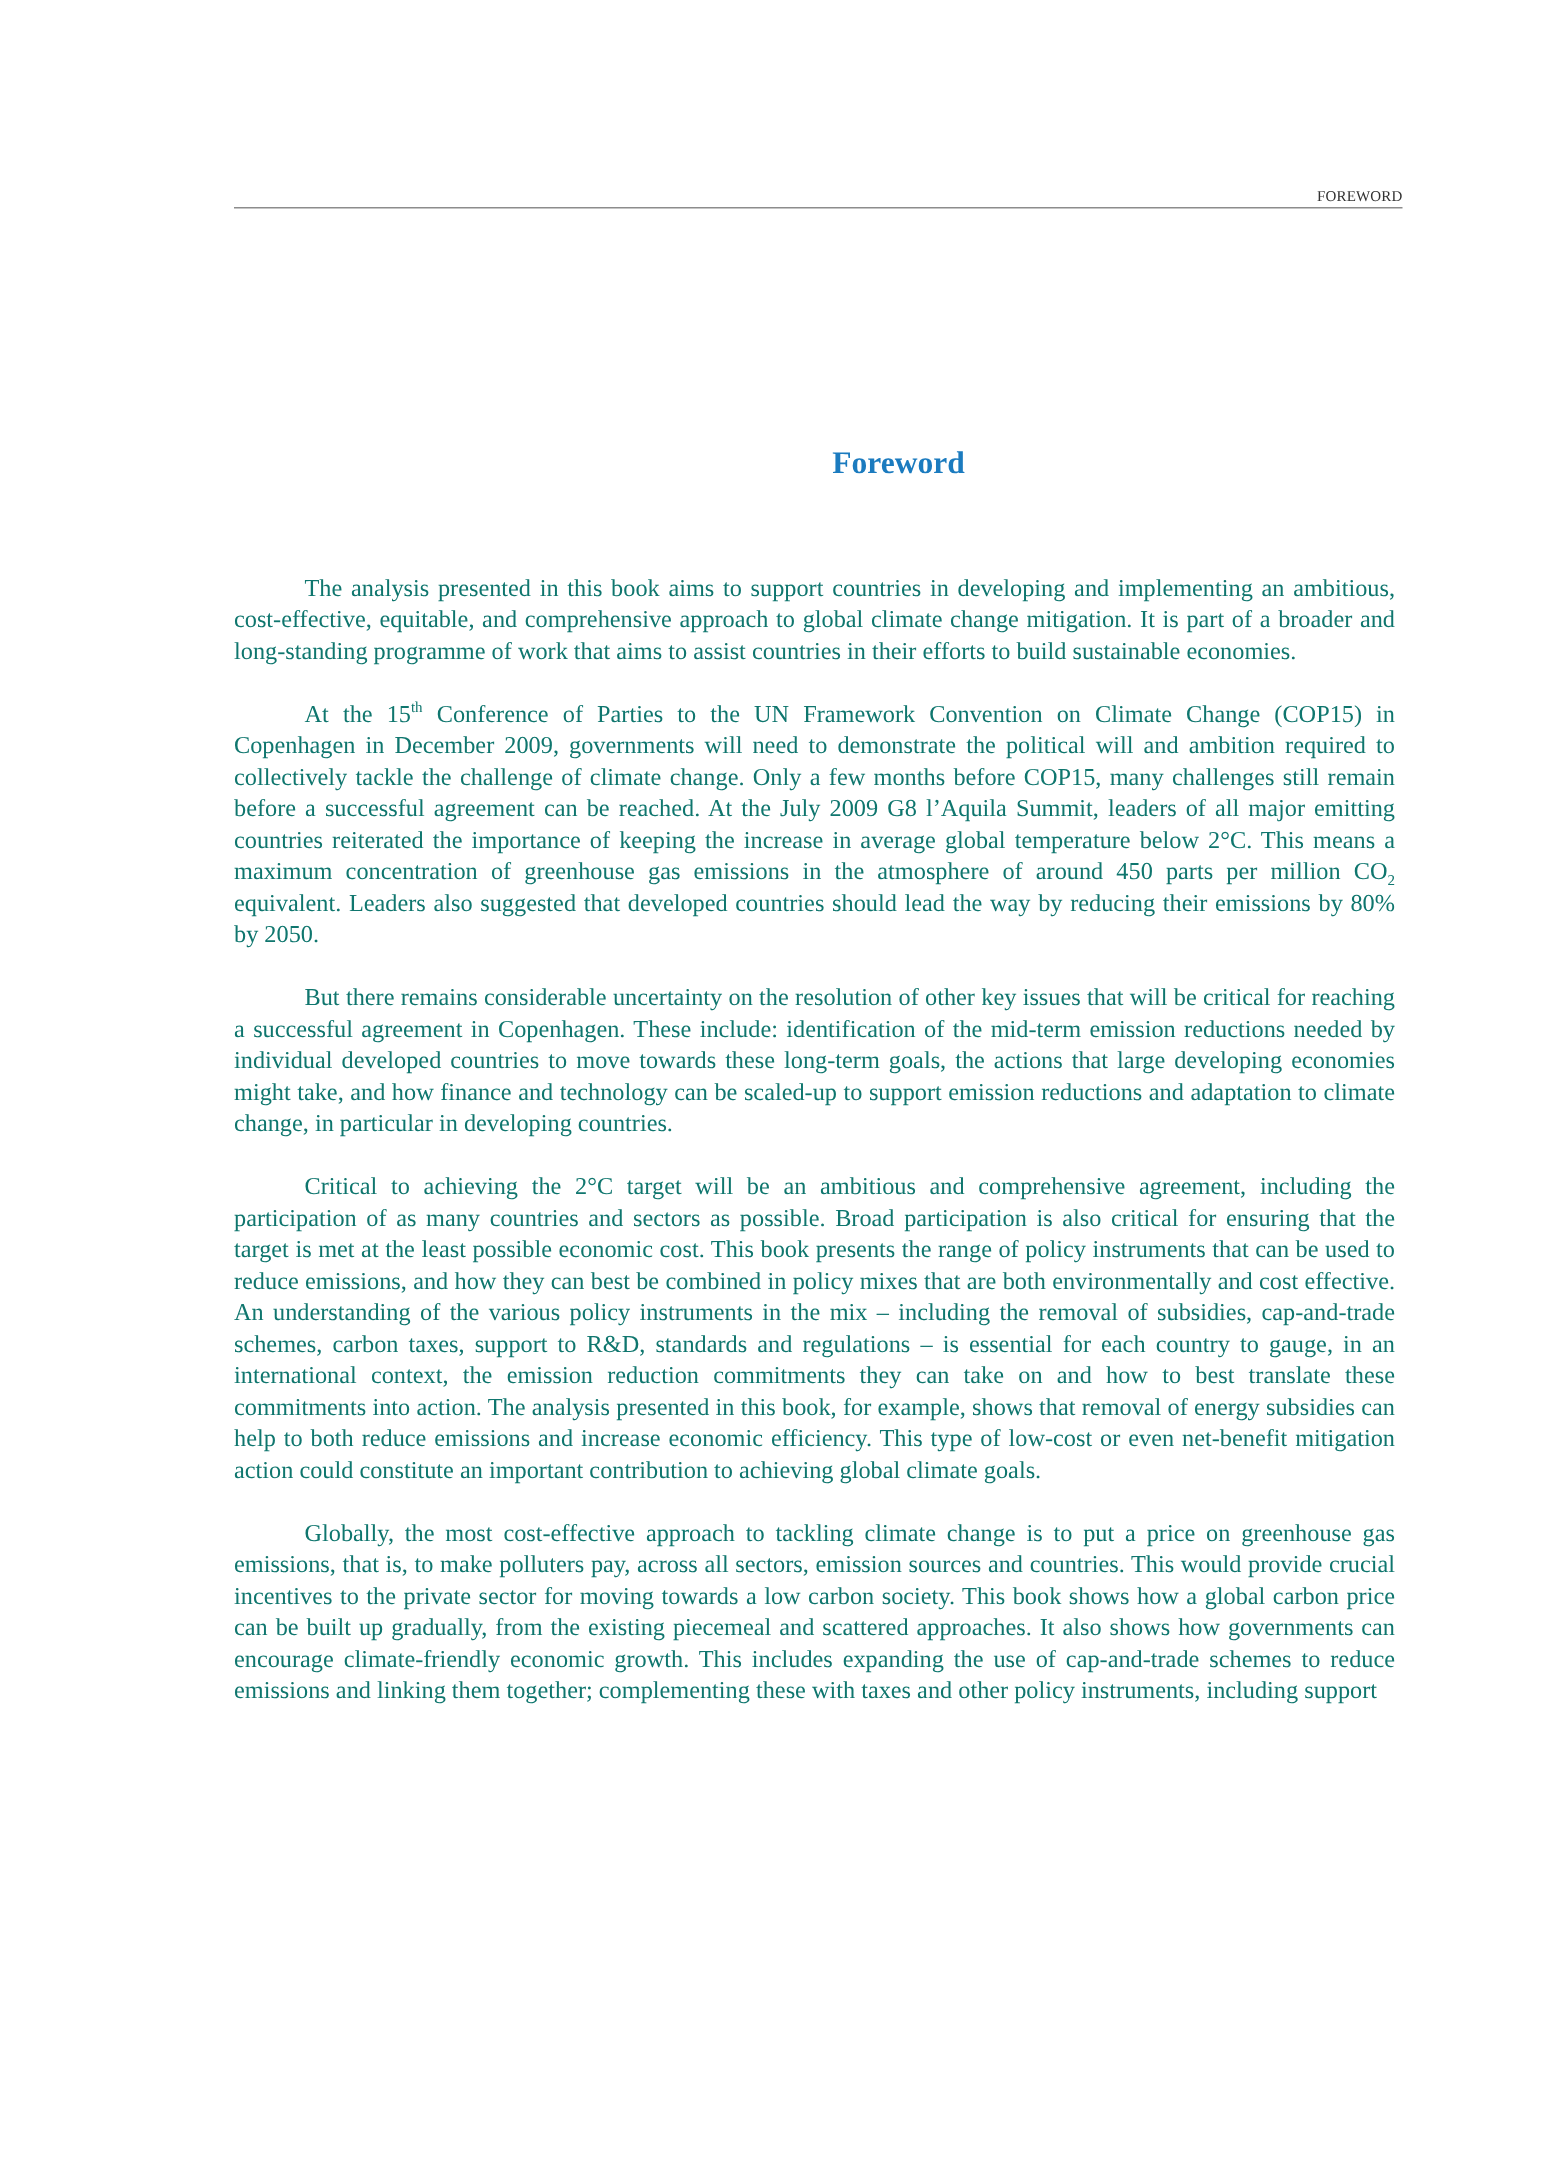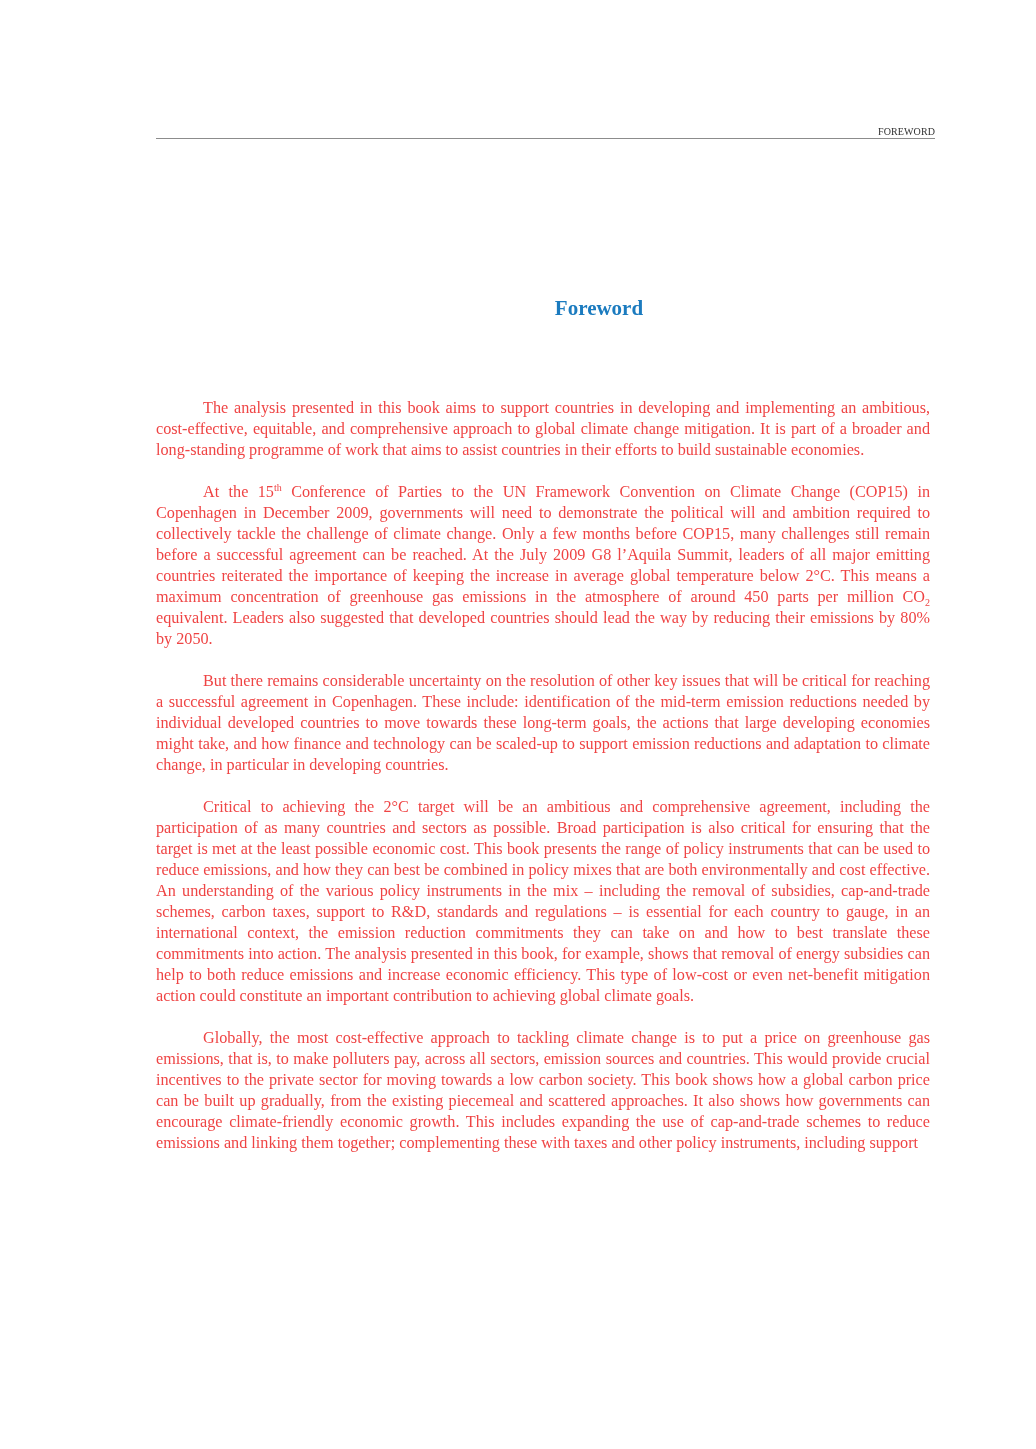--- a/index.html
+++ b/index.html
@@ -46,26 +46,26 @@
       line-height: 28px;
       color: #1b7bbf;
     }
     .body-text {
       position: absolute;
       left: 156px;
       top: 382px;
       width: 774px;
     }
     .para {
-      margin: 16px 0 21px 0;
+      margin: 0 0 21px 0;
       font-size: 16.2px;
       line-height: 21px;
       text-align: justify;
       text-indent: 47px;
-      color: #ef4444;
+      color: #0f766e;
     }
     sup, sub {
       font-size: 10px;
       line-height: 0;
     }
   </style>
 </head>
 <body>
 
 <div class="running-header">

